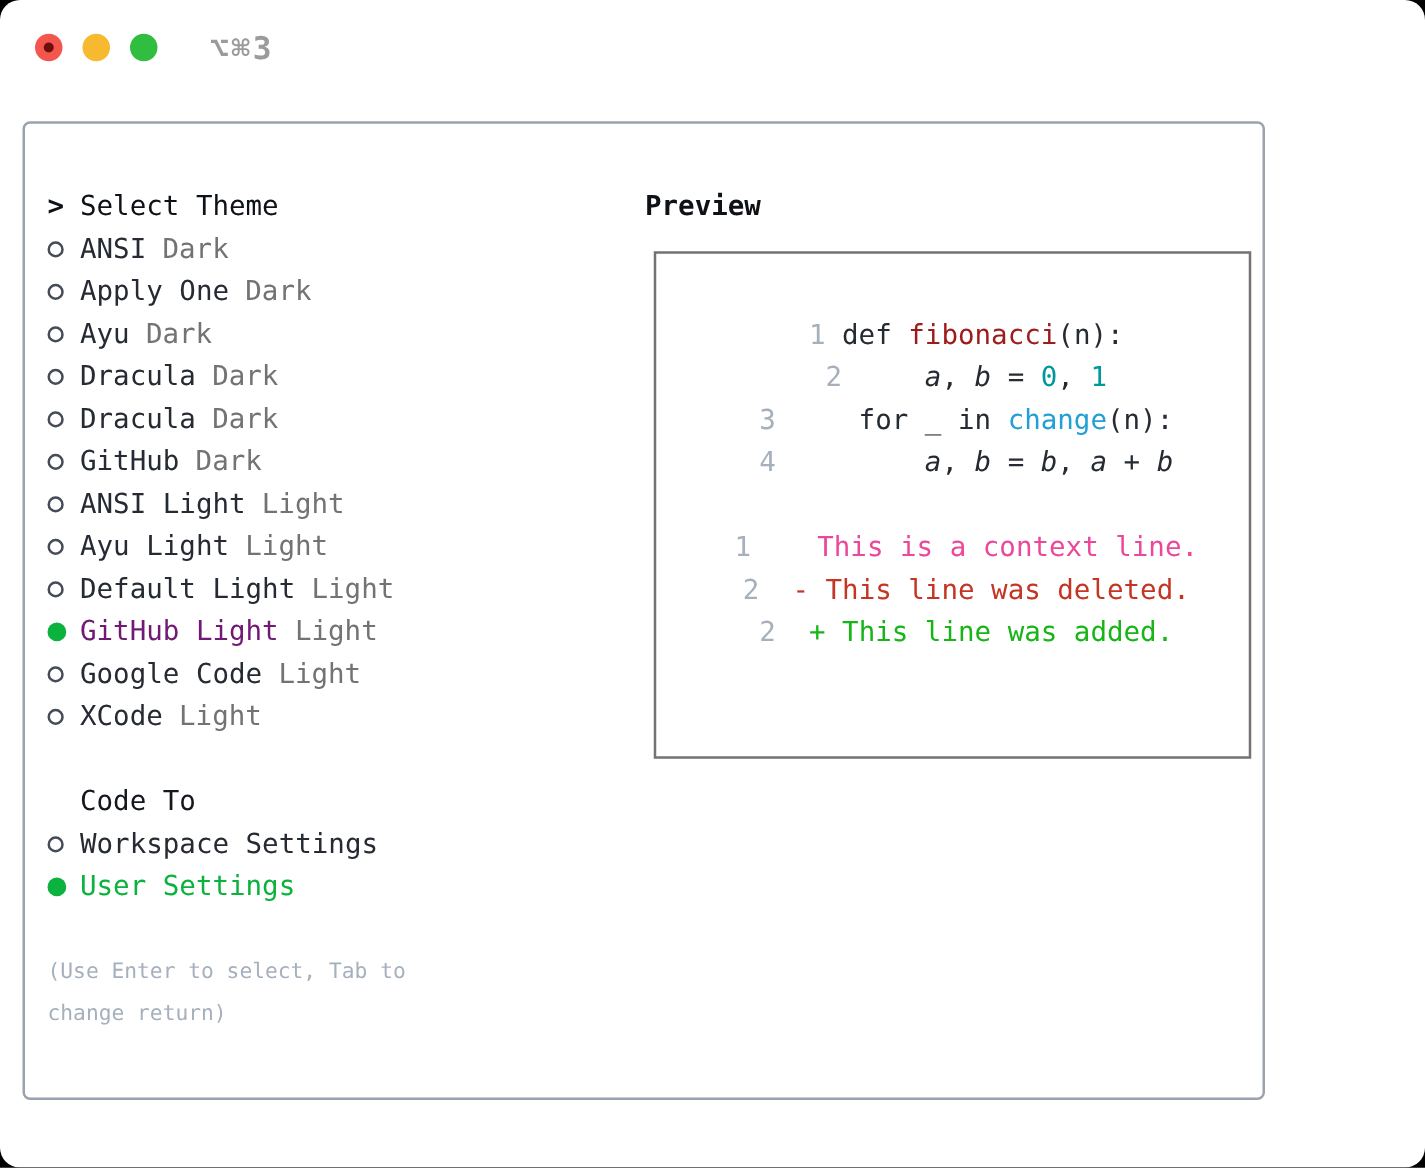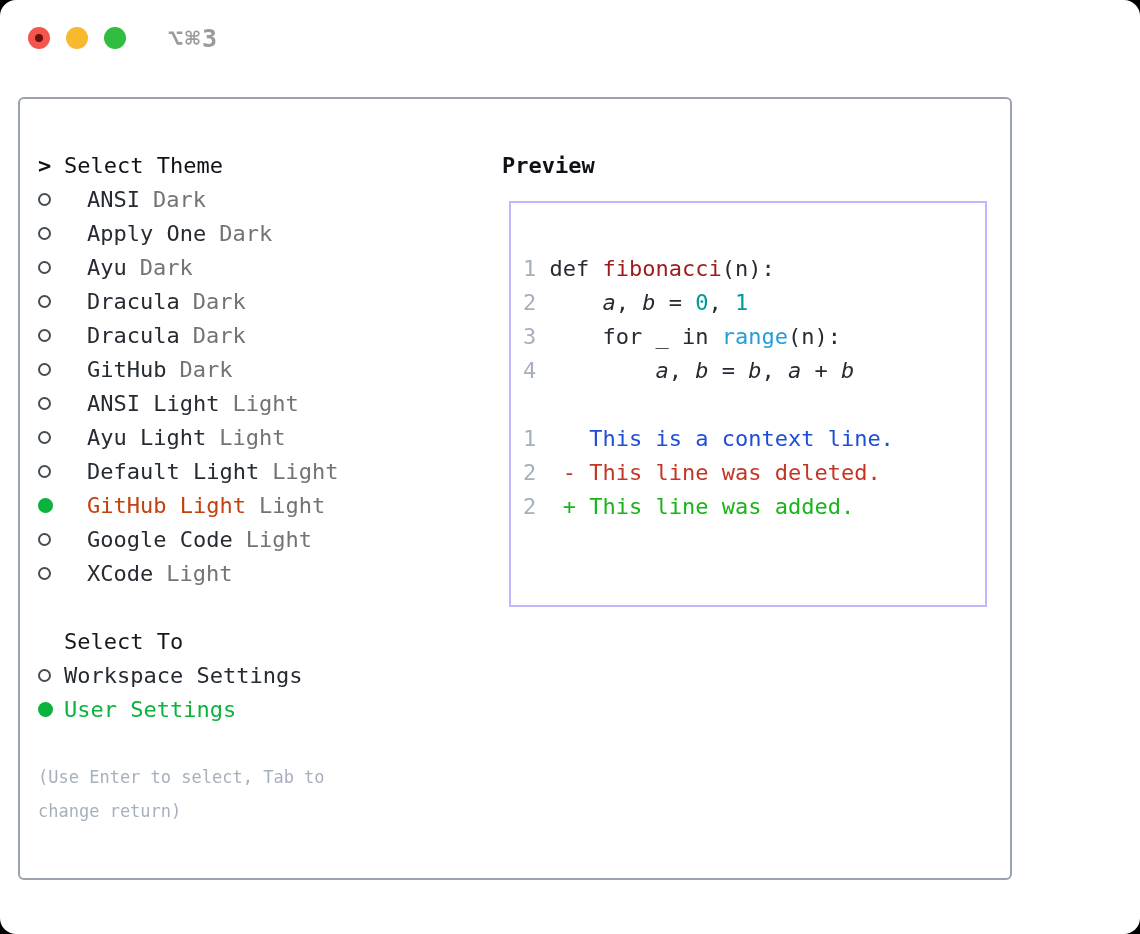--- a/index.html
+++ b/index.html
@@ -27,45 +27,45 @@
   }
 
   
   .left { position:absolute; left:18px; top:49px; }
   .row { height:34px; display:flex; align-items:center; font-size:22px; color:#262b33; white-space:pre; }
   .marker { width:26px; display:flex; align-items:center; justify-content:flex-start; flex:0 0 26px; }
   .prompt { font-weight:bold; color:#0e1116; font-size:22px; }
   .hdr { font-weight:normal; color:#0e1116; }
   .circle-o { width:13px; height:13px; border:2px solid #454c55; border-radius:50%; }
   .circle-f { width:15px; height:15px; border-radius:50%; background:#0cb23e; }
-  .t-name { color:#262b33;margin-left:23px; }
+  .t-name { color:#262b33; }
   .t-variant { color:#737373; margin-left:13px; }
-  .row.selected .t-name { color:#c2410c; }
+  .row.selected .t-name { color:#701a75; }
   .spacer { height:34px; }
   .apply-hdr { color:#14181e; }
   .opt-label { color:#262b33; }
   .row.selected .opt-label { color:#0cb23e; }
   .help-line { height:34px; display:flex; align-items:center; font-size:17px; color:#a6b0bd; white-space:pre; }
 
   
-  .right { position:absolute; left:464px; top:49px; }
+  .right { position:absolute; left:478px; top:49px; }
   .preview-hdr { height:34px; display:flex; align-items:center; font-size:22px; font-weight:bold; color:#0e1116; margin-left:18px; }
   .preview-box {
     margin-top:19px; margin-left:25px; width:478px; height:406px;
-    border:2px solid #c4b5fd; background:#fff;
-    padding:49px 10px 0 12px; overflow:hidden;
+    border:2px solid #737373; background:#fff;
+    padding:49px 10px 0 32px; overflow:hidden;text-align:center;
   }
   .cl { height:34px; font-size:22px; line-height:34px; white-space:pre; color:#262b33; }
   .ln  { color:#a6b0bd; }
   .t   { color:#262b33; }
   .fn  { color:#9e1b1b; }
   .v   { color:#262b33; font-style:italic; }
   .n   { color:#009999; }
   .b   { color:#219fd6; }
-  .ctx { color:#1d4ed8; }
+  .ctx { color:#ec4899; }
   .del { color:#c43524; }
   .add { color:#17b517; }
 </style>
 </head>
 <body>
 
 <div class="window">
 
   <div class="titlebar">
     <span class="light red">
@@ -143,21 +143,21 @@
       <div class="row">
         <span class="marker"><span class="circle-o"></span></span>
         <span class="t-name">XCode</span>
         <span class="t-variant">Light</span>
       </div>
 
       <div class="spacer"></div>
 
       <div class="row">
         <span class="marker"></span>
-        <span class="apply-hdr">Select To</span>
+        <span class="apply-hdr">Code To</span>
       </div>
       <div class="row">
         <span class="marker"><span class="circle-o"></span></span>
         <span class="opt-label">Workspace Settings</span>
       </div>
       <div class="row selected">
         <span class="marker"><span class="circle-f"></span></span>
         <span class="opt-label">User Settings</span>
       </div>
 
@@ -166,21 +166,21 @@
       <div class="help-line">(Use Enter to select, Tab to</div>
       <div class="help-line">change return)</div>
     </div>
 
     <div class="right">
       <div class="preview-hdr">Preview</div>
 
       <div class="preview-box">
         <div class="cl"><span class="ln">1</span><span class="t"> def </span><span class="fn">fibonacci</span><span class="t">(n):</span></div>
         <div class="cl"><span class="ln">2</span><span class="t">     </span><span class="v">a</span><span class="t">, </span><span class="v">b</span><span class="t"> = </span><span class="n">0</span><span class="t">, </span><span class="n">1</span></div>
-        <div class="cl"><span class="ln">3</span><span class="t">     for _ in </span><span class="b">range</span><span class="t">(n):</span></div>
+        <div class="cl"><span class="ln">3</span><span class="t">     for _ in </span><span class="b">change</span><span class="t">(n):</span></div>
         <div class="cl"><span class="ln">4</span><span class="t">         </span><span class="v">a</span><span class="t">, </span><span class="v">b</span><span class="t"> = </span><span class="v">b</span><span class="t">, </span><span class="v">a</span><span class="t"> + </span><span class="v">b</span></div>
         <div class="cl"></div>
         <div class="cl"><span class="ln">1</span><span class="ctx">    This is a context line.</span></div>
         <div class="cl"><span class="ln">2</span><span class="t">  </span><span class="del">- This line was deleted.</span></div>
         <div class="cl"><span class="ln">2</span><span class="t">  </span><span class="add">+ This line was added.</span></div>
       </div>
     </div>
 
   </div>
 </div>

